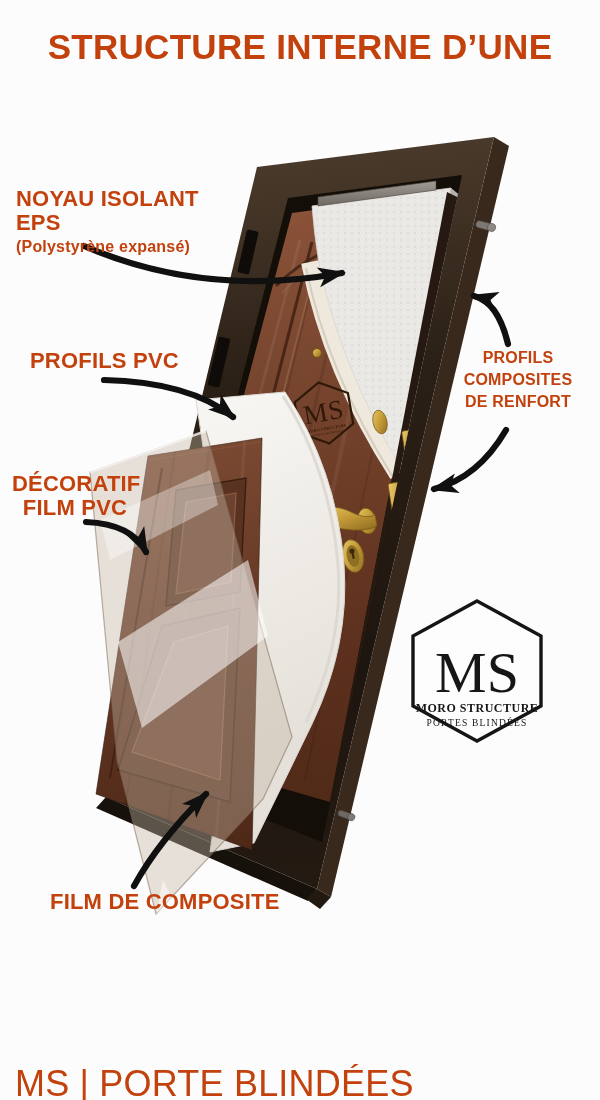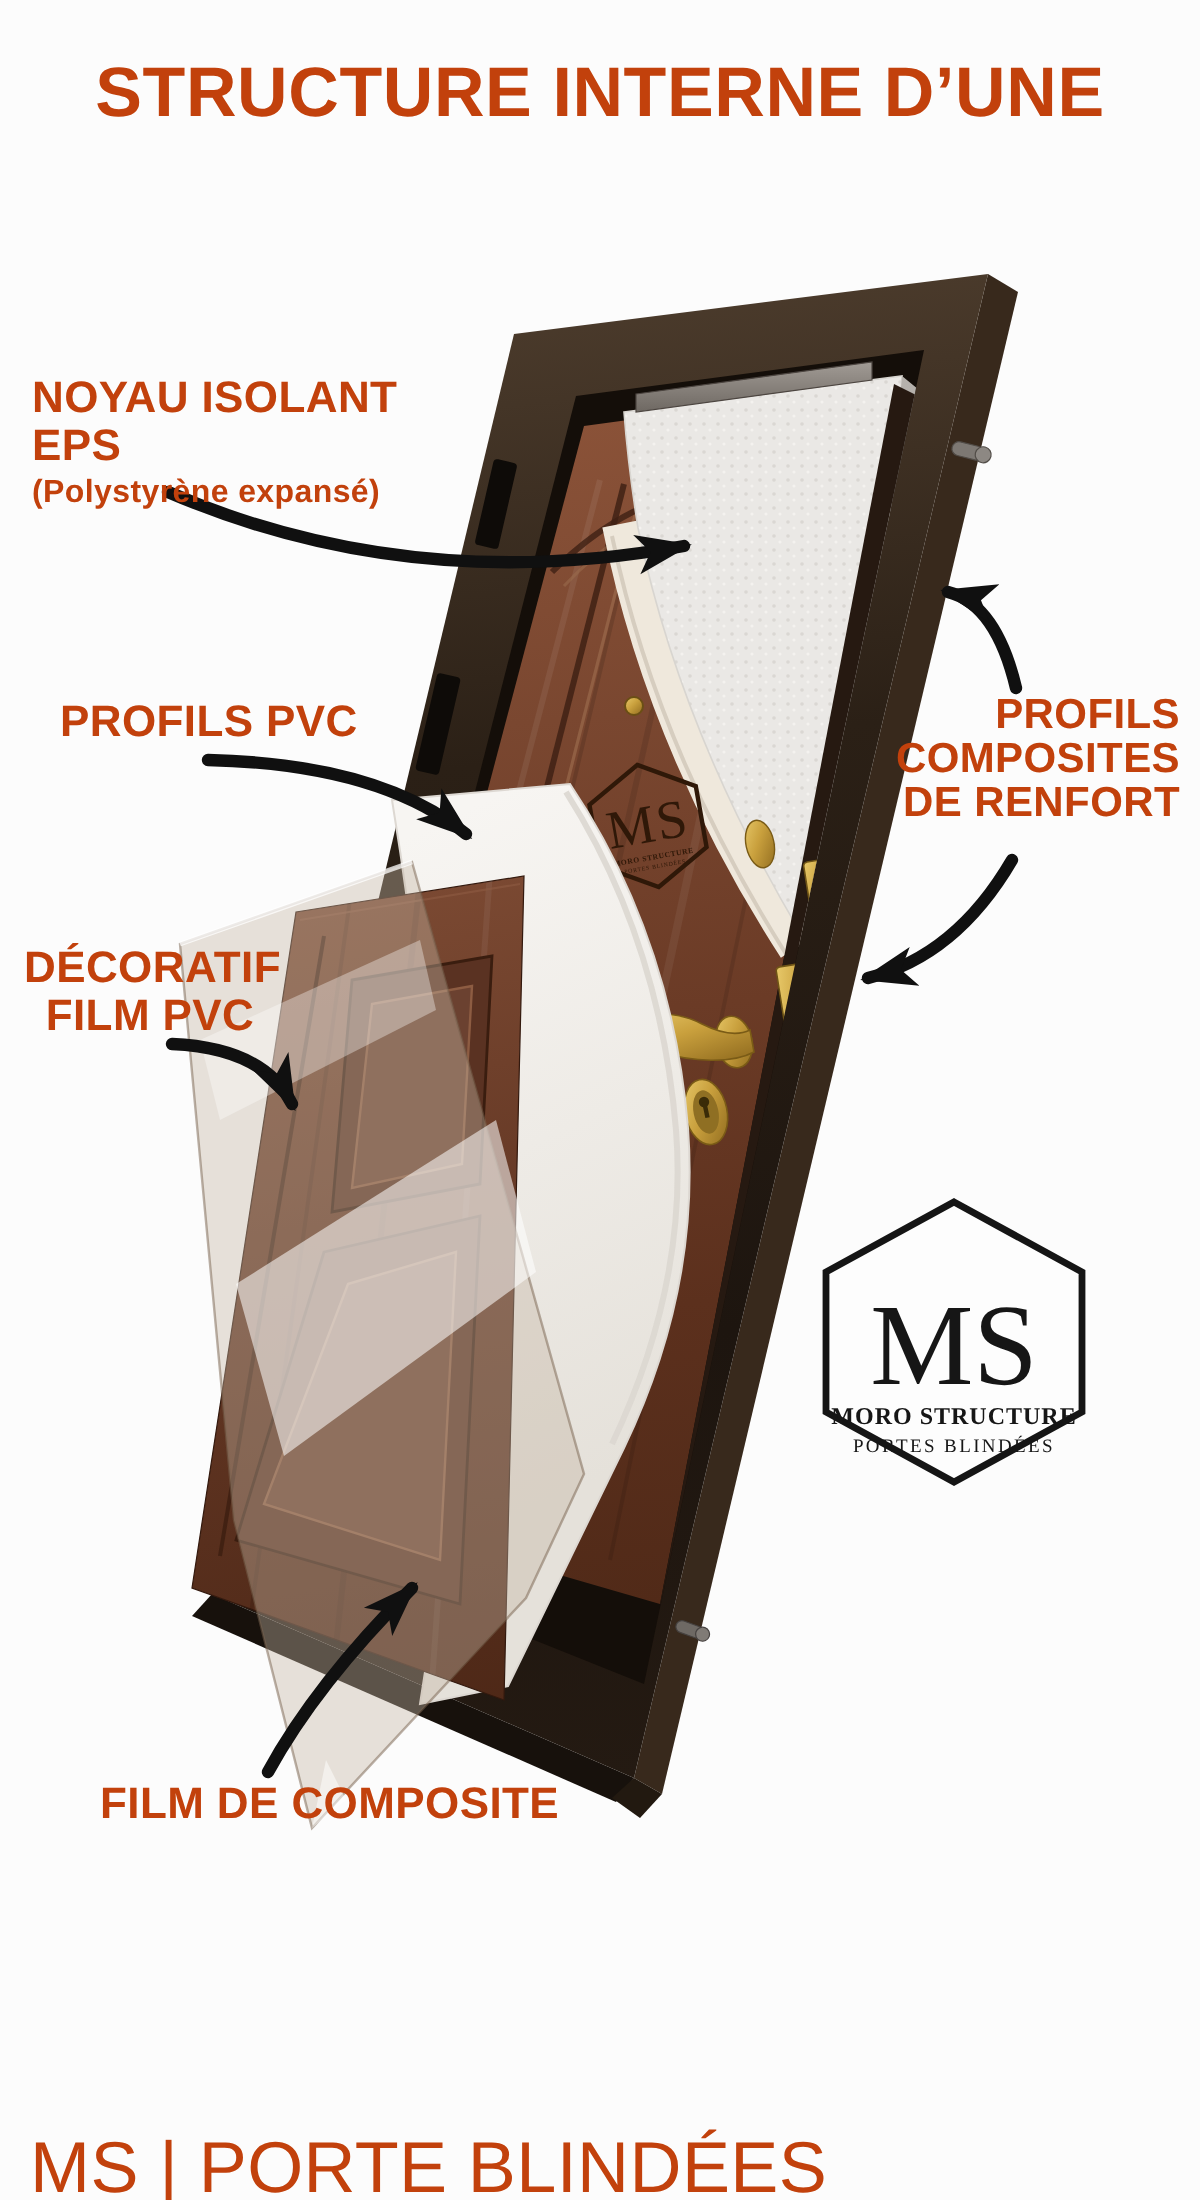--- a/index.html
+++ b/index.html
@@ -12,21 +12,21 @@
   .txt{position:absolute;z-index:2;color:#c2410c;}
   .title{
     left:0;top:24px;width:600px;text-align:center;
     font-size:35px;line-height:46px;font-weight:700;letter-spacing:.3px;
   }
   .lbl{font-weight:700;font-size:22px;line-height:24px;letter-spacing:.2px;}
   .lbl-noyau{left:16px;top:187px;width:232px;text-align:left;}
   .lbl-noyau .l2{font-size:16px;}
   .lbl-feuille{left:30px;top:349px;}
   .lbl-filmpvc{left:12px;top:472px;width:126px;text-align:center;}
-  .lbl-profils{left:446px;top:347px;width:144px;text-align:right;font-size:21px;line-height:22px;}
+  .lbl-profils{left:446px;top:347px;width:144px;text-align:center;font-size:16px;line-height:22px;}
   .lbl-protection{left:50px;top:890px;}
   .footer{
     left:15px;top:1063px;font-size:36px;font-weight:400;letter-spacing:.2px;
   }
 </style>
 </head>
 <body>
 
 <svg id="scene" width="600" height="1100" viewBox="0 0 600 1100">
   <defs>

